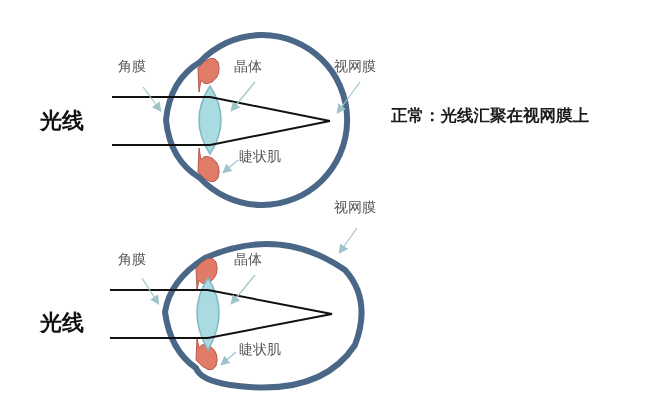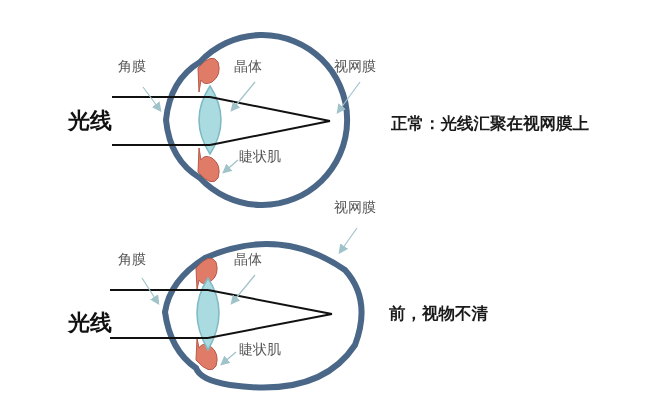--- a/index.html
+++ b/index.html
@@ -1,21 +1,21 @@
 <!DOCTYPE html>
 <html><head>
 <meta charset="utf-8">
 <style>
   html, body { margin: 0; padding: 0; background: #ffffff; }
   body { width: 663px; height: 411px; position: relative; overflow: hidden;
          font-family: "DejaVu Sans", "Liberation Sans", sans-serif; }
   svg.diagram { position: absolute; left: 0; top: 0; }
   .label { position: absolute; white-space: nowrap; color: #555555;
            font-family: "DejaVu Serif", "Liberation Serif", serif; font-size: 14px; }
-  .big { position: absolute; white-space: nowrap; color: #111111; font-weight: bold; font-size: 22px; margin-left: 28px; }
+  .big { position: absolute; white-space: nowrap; color: #111111; font-weight: bold; font-size: 22px; }
   .caption { position: absolute; color: #1a1a1a; font-size: 16.5px; font-weight: bold; line-height: 24px; }
 </style>
 </head>
 <body>
 
 <svg class="diagram" width="663" height="411" viewBox="0 0 663 411">
   <defs>
     <marker id="arrowhead" markerWidth="8" markerHeight="8" refX="6" refY="4" orient="auto">
       <path d="M0,0 L8,4 L0,8 Z" fill="#9fc3c9"></path>
     </marker>
@@ -55,22 +55,21 @@
     <line x1="357" y1="228" x2="340" y2="252" stroke="#9fc3c9" stroke-width="1.2" marker-end="url(#arrowhead)"></line>
     <line x1="236" y1="352" x2="222" y2="364" stroke="#9fc3c9" stroke-width="1.2" marker-end="url(#arrowhead)"></line>
   </g>
 </svg>
 
 <div class="big" style="left:40px; top:106px;">光线</div>
 <div class="label" style="left:118px; top:58px;">角膜</div>
 <div class="label" style="left:234px; top:58px;">晶体</div>
 <div class="label" style="left:334px; top:58px;">视网膜</div>
 <div class="label" style="left:239px; top:148px;">睫状肌</div>
-<div class="caption" style="left:391px; top:112px;">正常：光线汇聚在视网膜上</div>
+<div class="caption" style="left:391px; top:104px;">正常：光线汇聚在视网膜上</div>
 
 <div class="big" style="left:40px; top:308px;">光线</div>
 <div class="label" style="left:118px; top:251px;">角膜</div>
 <div class="label" style="left:234px; top:251px;">晶体</div>
 <div class="label" style="left:334px; top:199px;">视网膜</div>
 <div class="label" style="left:239px; top:341px;">睫状肌</div>
 <div class="caption" style="left:389px; top:302px;">
-  <div>前，视物不清</div>
 </div>
 
 </body></html>

